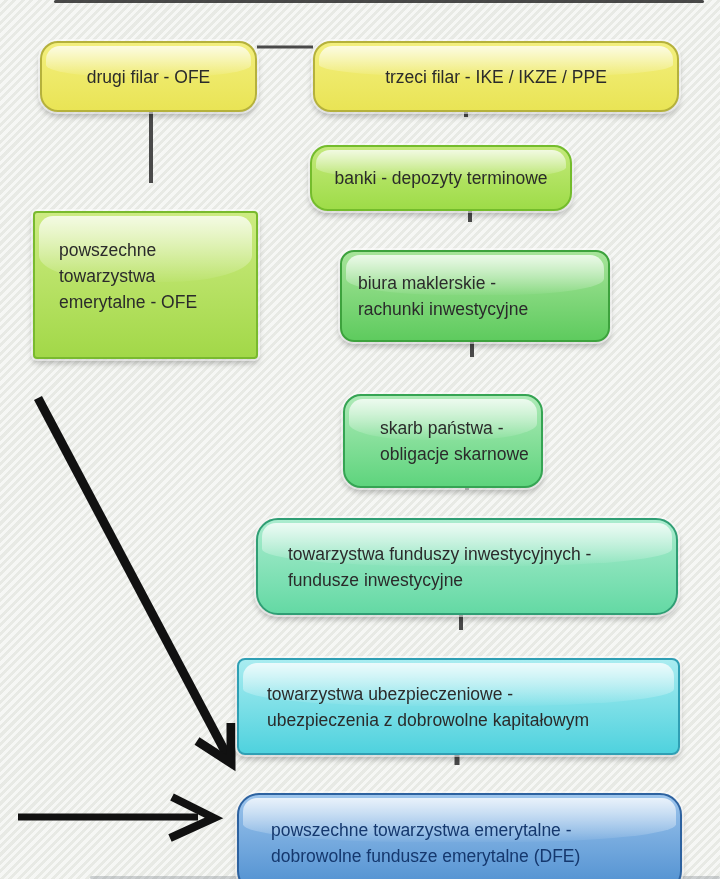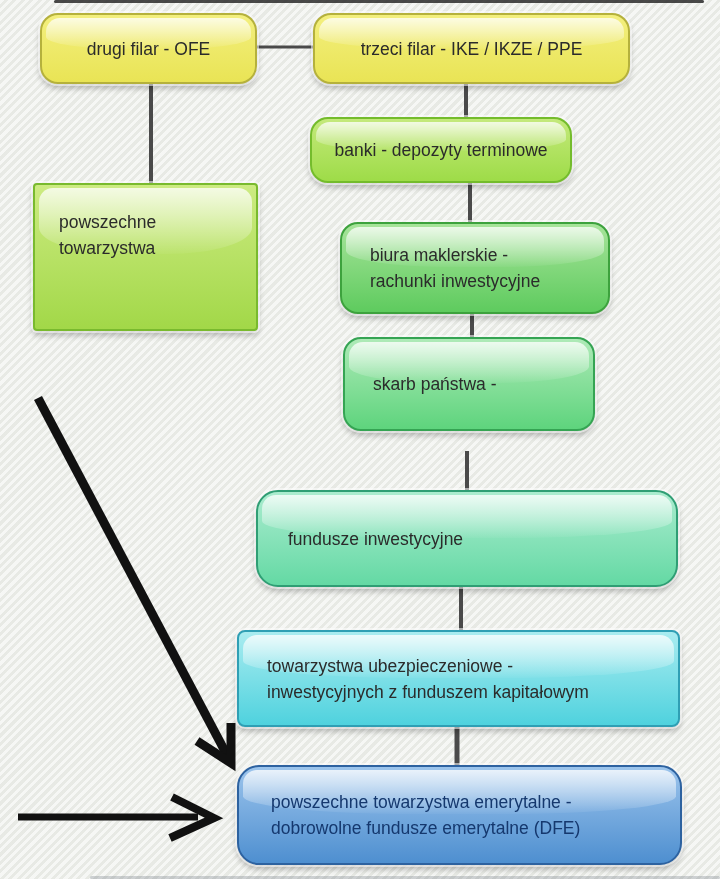--- a/index.html
+++ b/index.html
@@ -16,46 +16,46 @@
   .edge-strip-bottom{
     position:absolute;left:90px;bottom:0;width:630px;height:3px;
     background:rgba(110,120,130,.30);border-radius:2px;
   }
   svg.overlay{position:absolute;left:0;top:0;pointer-events:none;}
   .node{
     position:absolute;box-sizing:border-box;
     border:2px solid;border-radius:18px;
     display:flex;flex-direction:column;justify-content:center;
     box-shadow:0 0 0 2px rgba(255,255,255,.55), 0 4px 6px rgba(0,0,0,.28);
-    color:#2b2b2b;font-size:17.5px;line-height:26px;
+    color:#2b2b2b;font-size:17.5px;line-height:26px;margin-top:28px;
   }
   .node::before{ 
     content:"";position:absolute;left:4px;right:4px;top:3px;height:46%;
     border-radius:14px 14px 40% 40%;
     background:linear-gradient(rgba(255,255,255,.78), rgba(255,255,255,.04));
     pointer-events:none;
   }
   .node .txt{position:relative;z-index:2;}
   .center{align-items:center;text-align:center;}
   
   .n1{left:40px;top:13px;width:217px;height:71px;
       background:linear-gradient(#f3ef7e,#e9e455);border-color:#b5b13c;}
-  .n2{left:313px;top:13px;width:317px;height:71px;
+  .n2{left:313px;top:13px;width:366px;height:71px;
       background:linear-gradient(#f3ef7e,#e9e455);border-color:#b5b13c;}
   .n3{left:33px;top:183px;width:225px;height:148px;border-radius:4px;
       background:linear-gradient(#cdeb82,#a2d848);border-color:#79ba2e;
       justify-content:flex-start;padding:24px 14px 0 24px;}
   .n4{left:310px;top:117px;width:262px;height:66px;
       background:linear-gradient(#c4e97b,#9edc48);border-color:#74bc2c;}
   .n5{left:340px;top:222px;width:270px;height:92px;
       background:linear-gradient(#a7e49a,#5ecb5e);border-color:#3da23d;
-      padding-left:28px;}
-  .n6{left:343px;top:337px;width:252px;height:94px;
+      padding-left:16px;border-radius:14px;}
+  .n6{left:343px;top:366px;width:200px;height:94px;
       background:linear-gradient(#aeeab7,#5ed47d);border-color:#35a453;
-      padding-left:28px;}
+      padding-left:35px;}
   .n7{left:256px;top:490px;width:422px;height:97px;border-radius:22px;
       background:linear-gradient(#abeccf,#64d9a4);border-color:#2f9e74;
       padding-left:30px;}
   .n8{left:237px;top:630px;width:443px;height:97px;border-radius:8px;
       background:linear-gradient(#a9ecf0,#4fd2de);border-color:#2f9fb4;
       padding-left:28px;}
   .n9{left:237px;top:765px;width:445px;height:100px;border-radius:22px;
       background:linear-gradient(#9cc4ec,#4e8fd0);border-color:#2d62a0;
       padding-left:32px;color:#15386e;}
 </style>
@@ -88,40 +88,43 @@
   <div class="txt">drugi filar - OFE</div>
 </div>
 
 <div class="node n2 center">
   <div class="txt">trzeci filar - IKE / IKZE / PPE</div>
 </div>
 
 <div class="node n3">
   <div class="txt">powszechne</div>
   <div class="txt">towarzystwa</div>
+  <div class="txt">emerytalne - OFE</div>
 </div>
 
 <div class="node n4 center">
   <div class="txt">banki - depozyty terminowe</div>
 </div>
 
 <div class="node n5">
   <div class="txt">biura maklerskie -</div>
   <div class="txt">rachunki inwestycyjne</div>
 </div>
 
 <div class="node n6">
   <div class="txt">skarb państwa -</div>
+  <div class="txt">obligacje skarnowe</div>
 </div>
 
 <div class="node n7">
+  <div class="txt">towarzystwa funduszy inwestycyjnych -</div>
   <div class="txt">fundusze inwestycyjne</div>
 </div>
 
 <div class="node n8">
   <div class="txt">towarzystwa ubezpieczeniowe -</div>
-  <div class="txt">inwestycyjnych z funduszem kapitałowym</div>
+  <div class="txt">ubezpieczenia z dobrowolne kapitałowym</div>
 </div>
 
 <div class="node n9">
   <div class="txt">powszechne towarzystwa emerytalne -</div>
   <div class="txt">dobrowolne fundusze emerytalne (DFE)</div>
 </div>
 
 </body></html>

